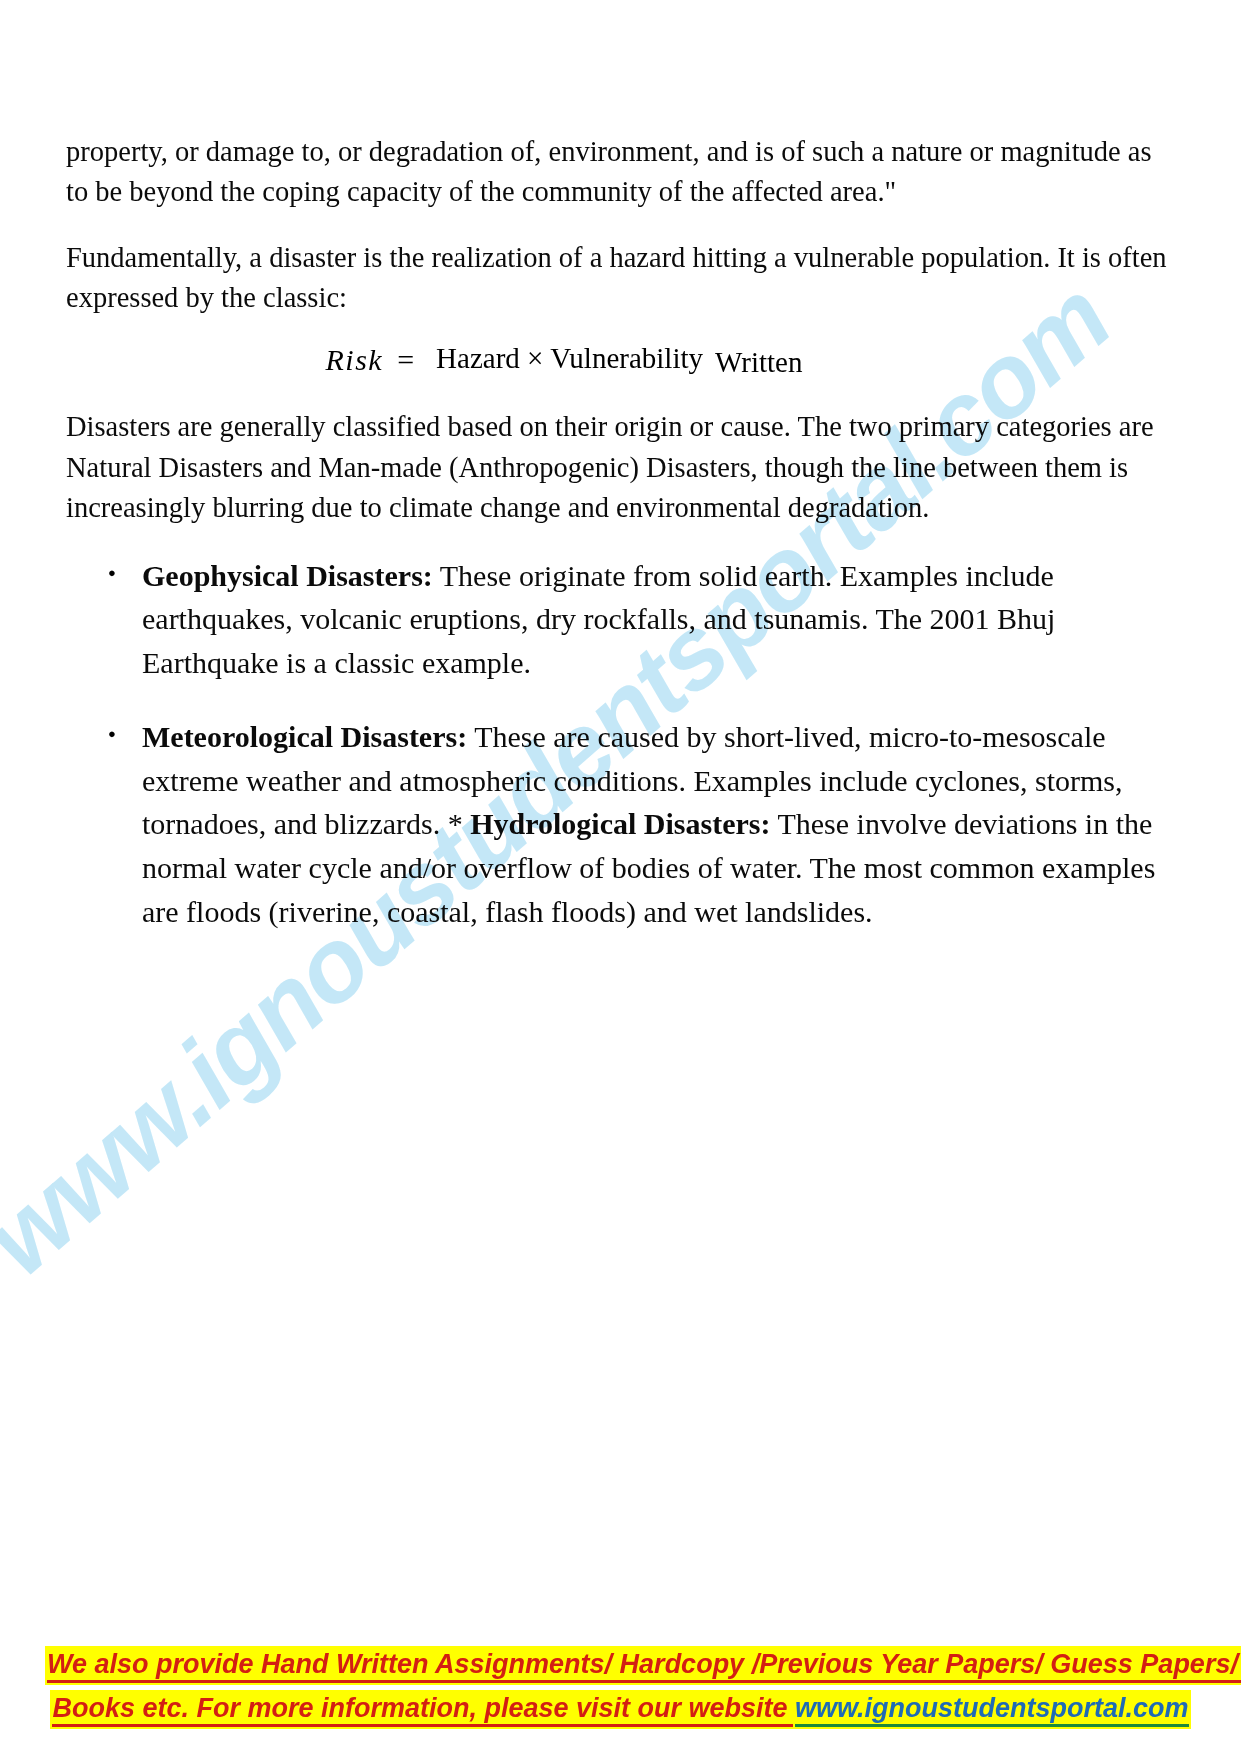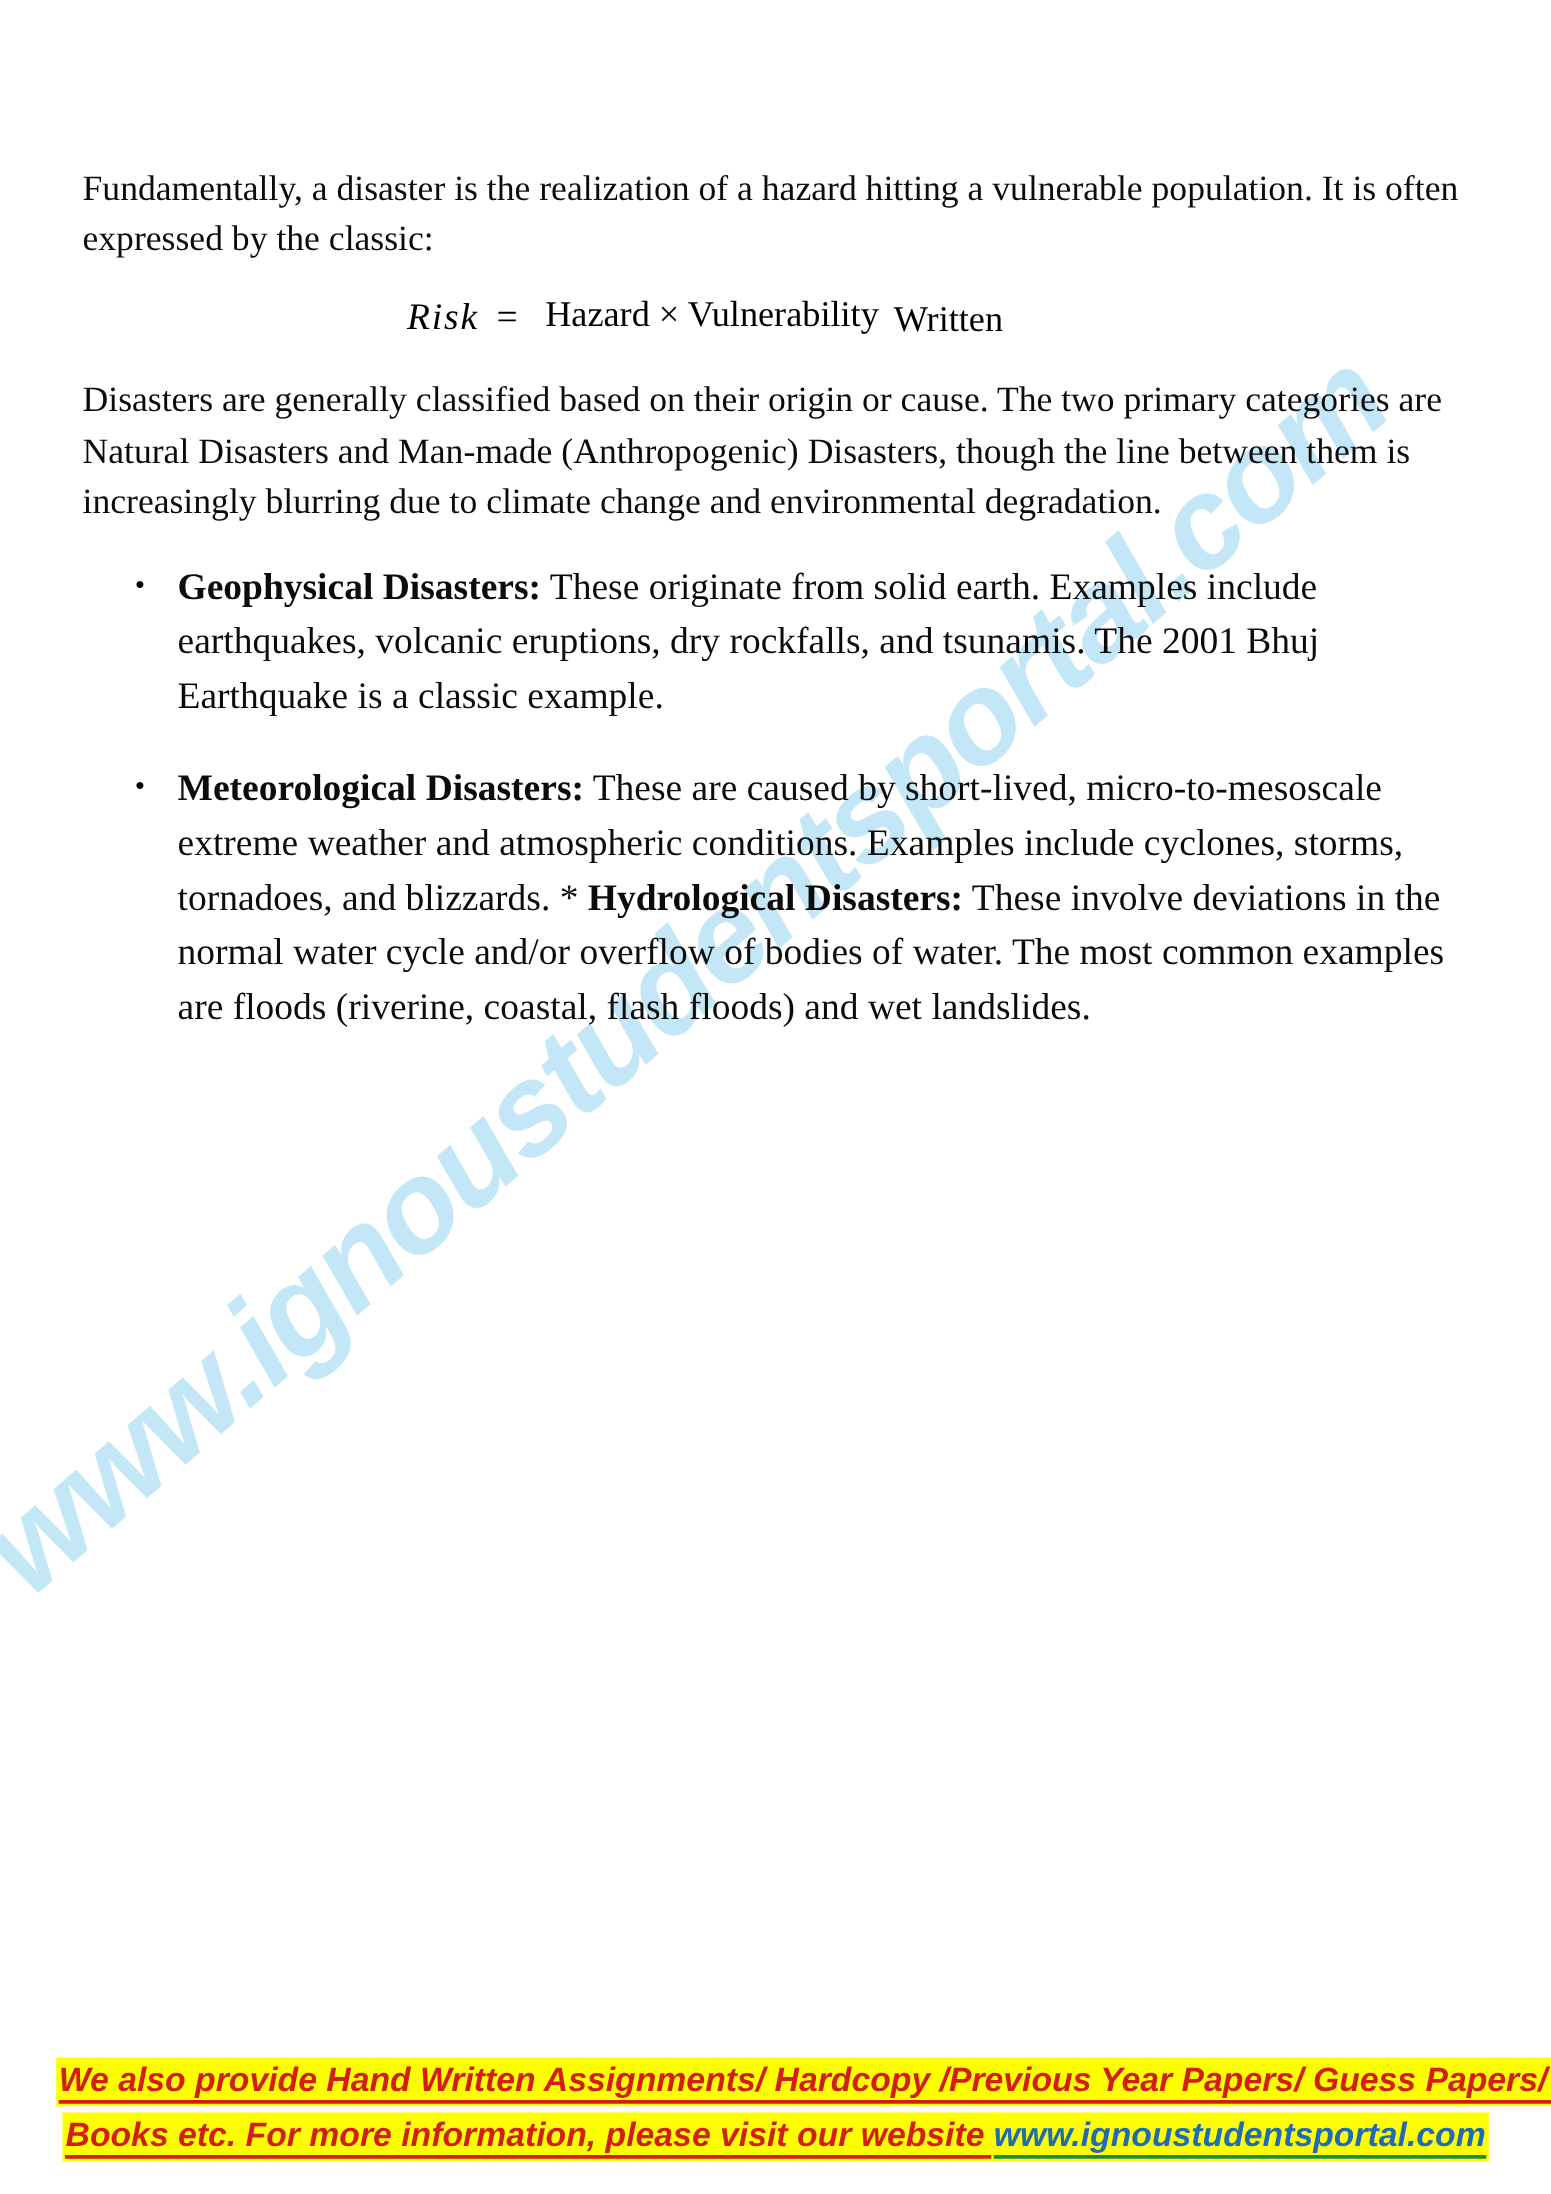--- a/index.html
+++ b/index.html
@@ -176,20 +176,21 @@
 <body>
 
 <div class="page">
 
   <div class="watermark-layer">
     <div class="watermark">www.ignoustudentsportal.com</div>
   </div>
 
   <div class="content">
 
+    <p class="para">property, or damage to, or degradation of, environment, and is of such a nature or magnitude as to be beyond the coping capacity of the community of the affected area."</p>
 
     <p class="para tight">Fundamentally, a disaster is the realization of a hazard hitting a vulnerable population. It is often expressed by the classic:</p>
 
     <div class="equation-block">
       <div class="eq-inner">
         <span class="eq-lhs">Risk</span>
         <span class="eq-eq">=</span>
         <span class="eq-frac">
           <span class="eq-num">Hazard × Vulnerability</span>
           <span class="eq-bar"></span>

